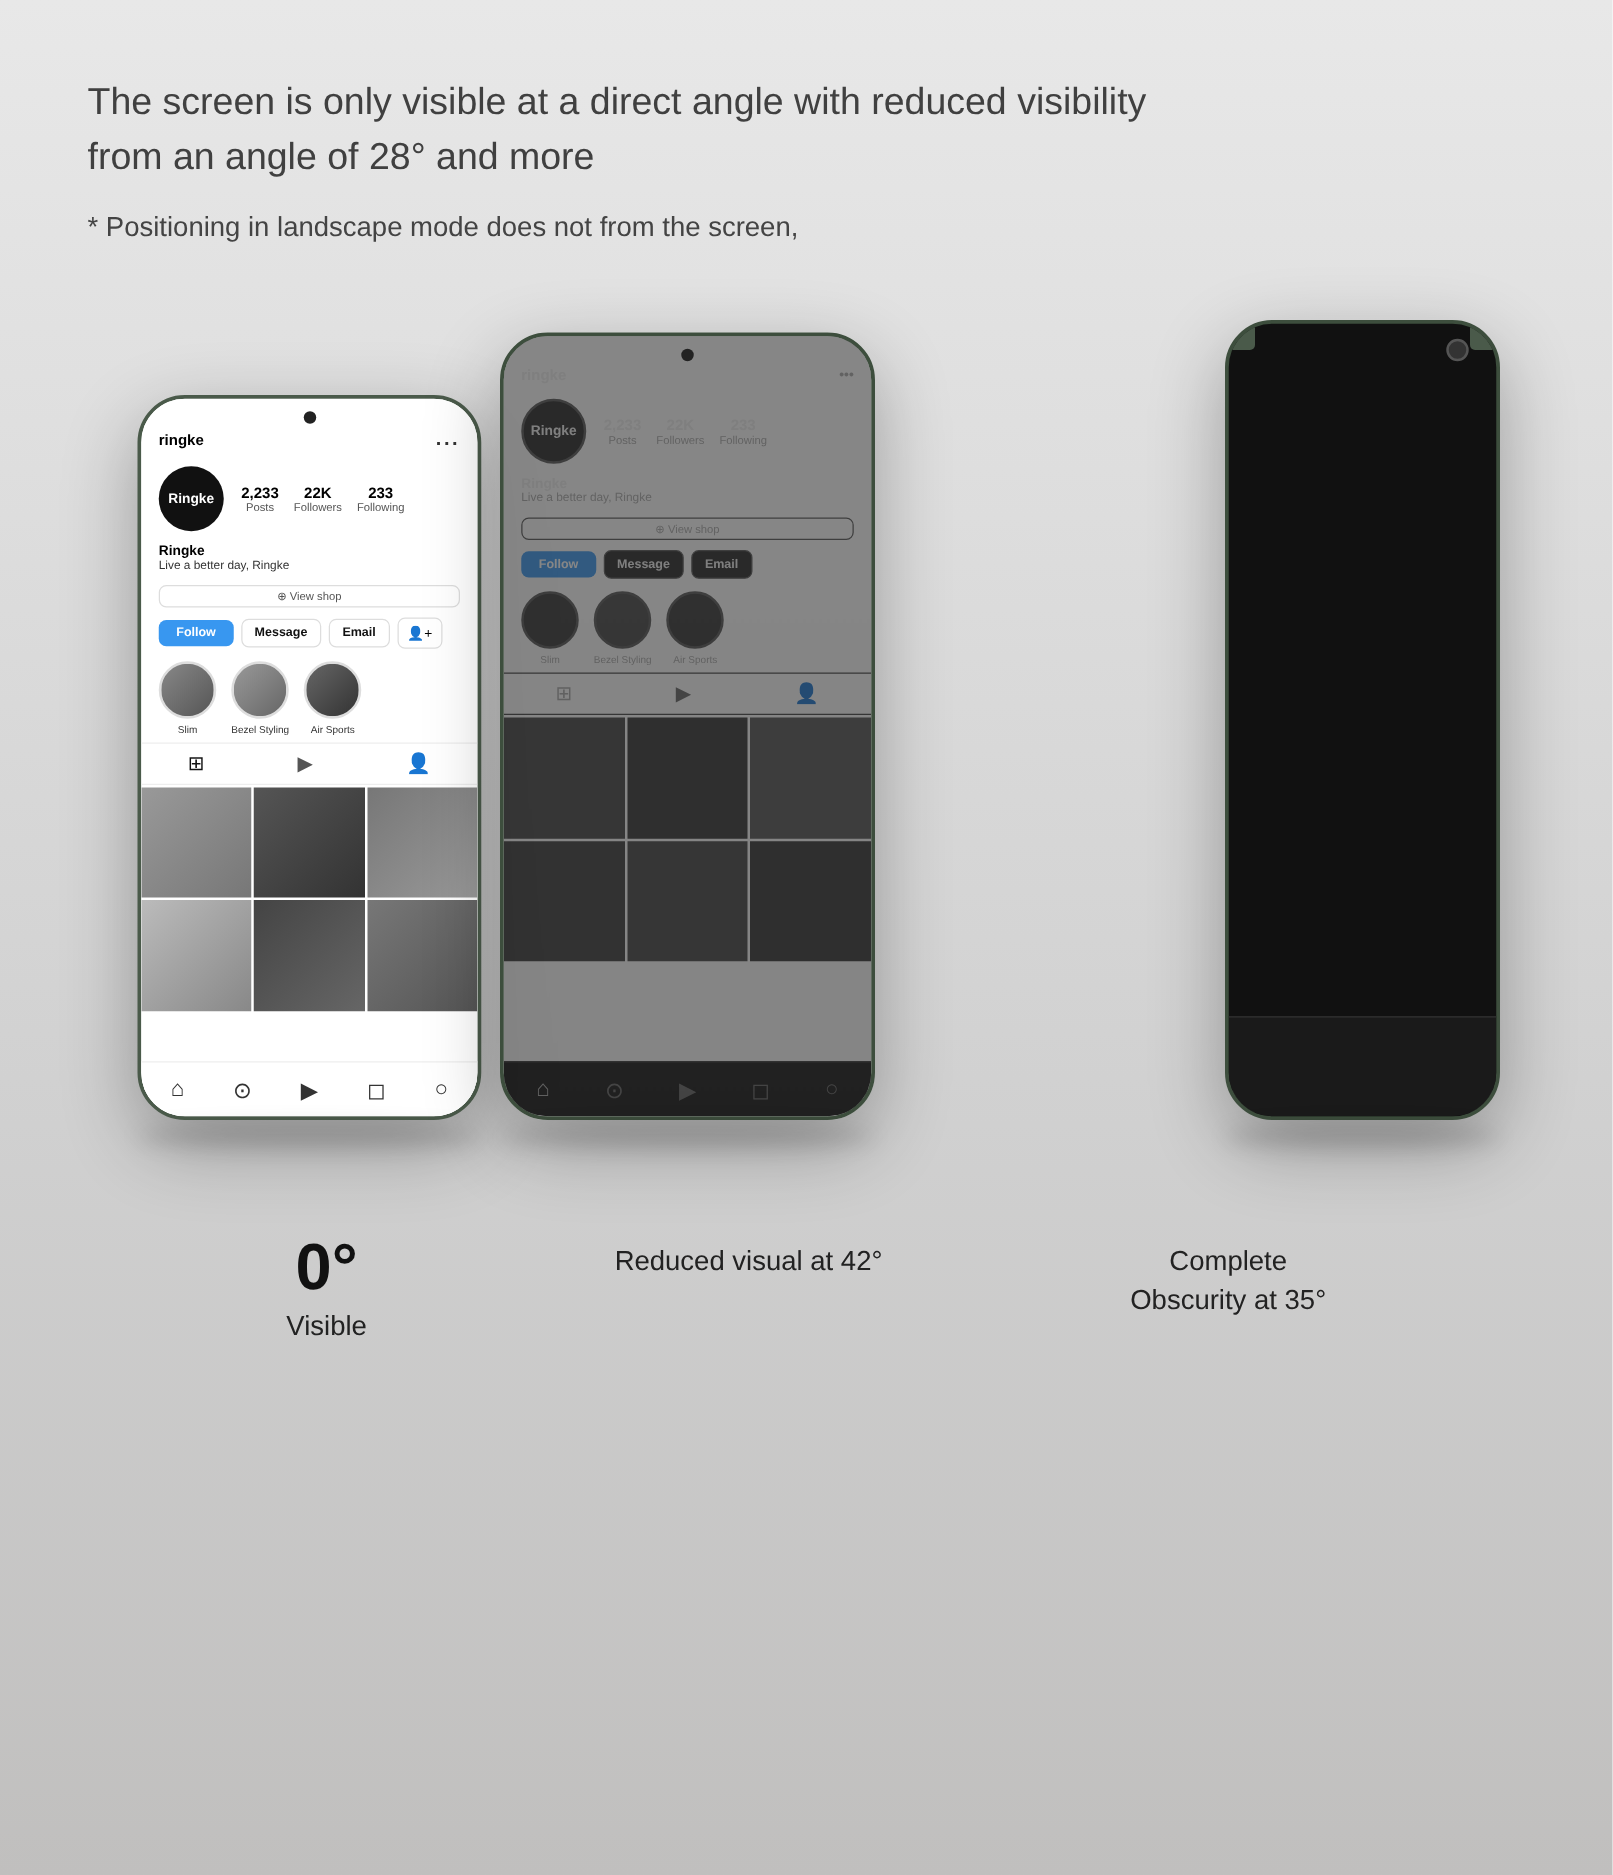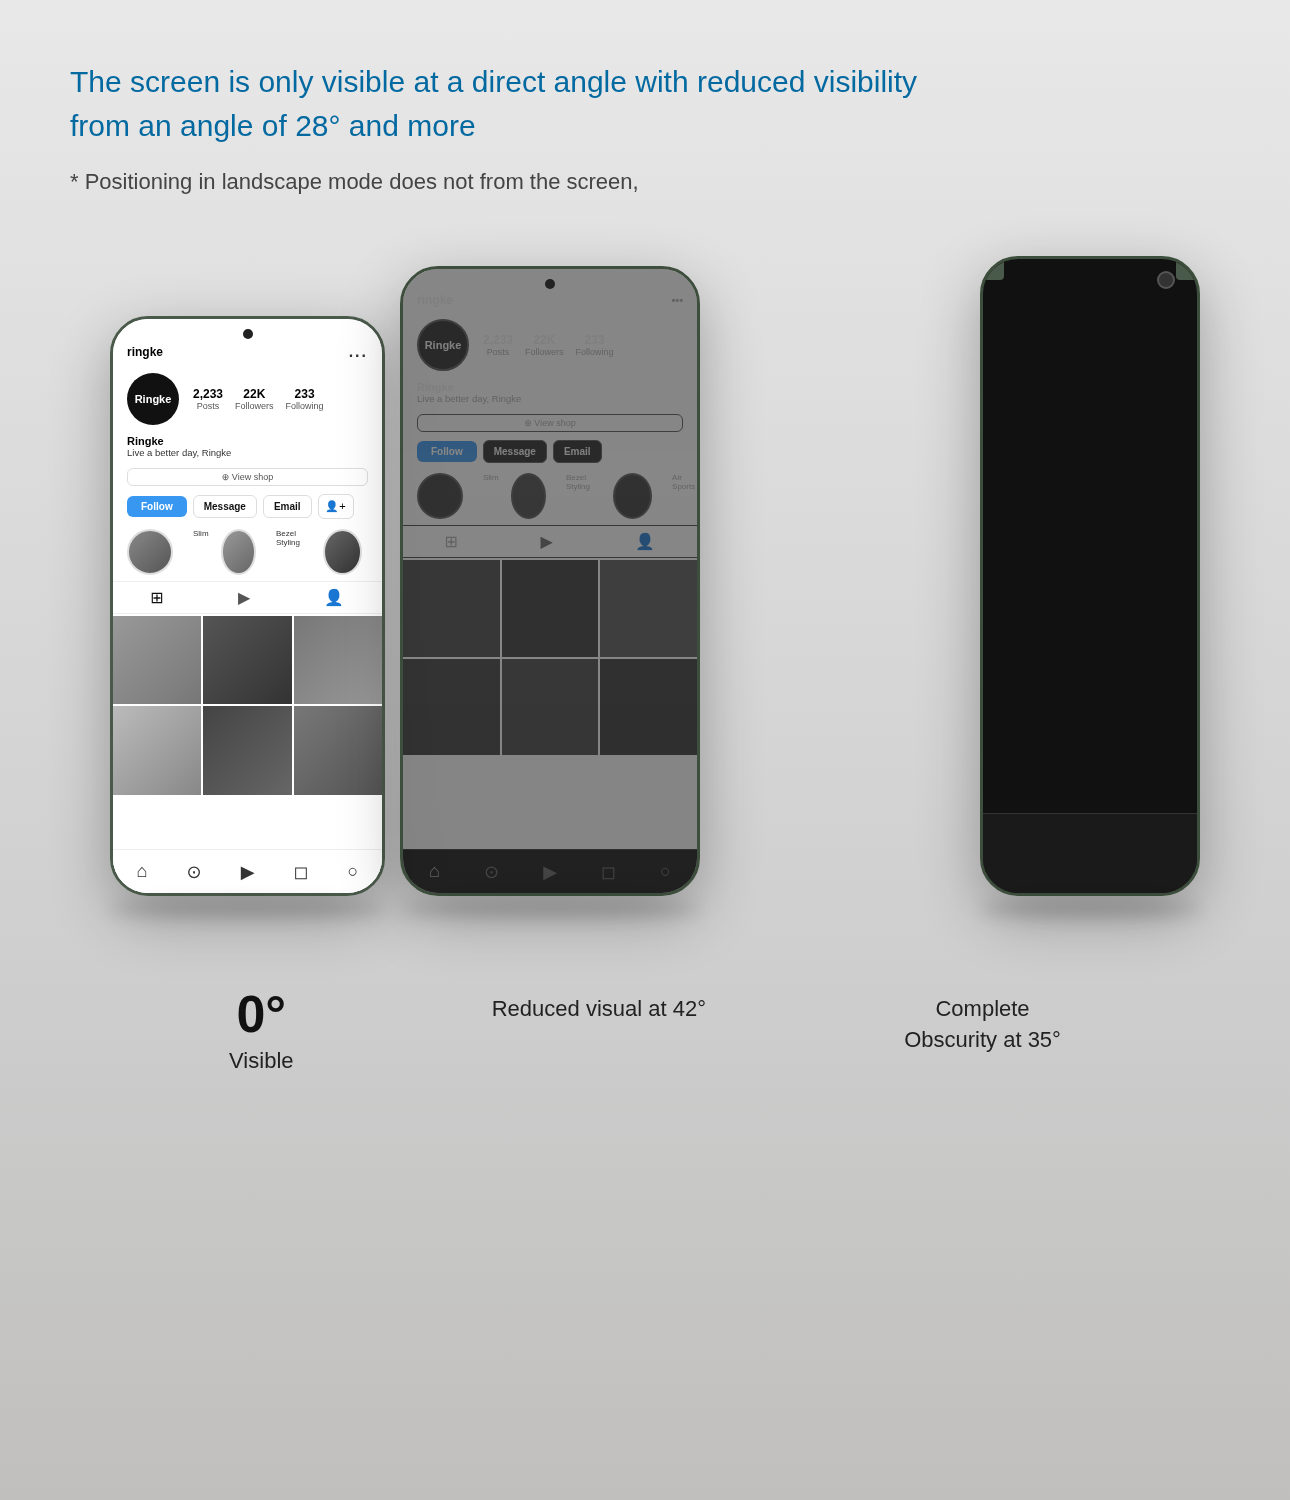--- a/index.html
+++ b/index.html
@@ -23,21 +23,21 @@
       font-size: 76px;
       font-weight: 900;
       line-height: 1.05;
       color: #111;
       margin-bottom: 28px;
     }
 
     .subtitle {
       font-size: 30px;
       font-weight: 400;
-      color: #0369a1;
+      color: #404040;
       line-height: 1.45;
       max-width: 860px;
       margin-bottom: 18px;
     }
 
     .note {
       font-size: 22px;
       color: #444;
       line-height: 1.5;
       margin-bottom: 40px;
@@ -274,23 +274,23 @@
     }
 
     .ig-highlights {
       display: flex;
       gap: 12px;
       padding: 6px 14px;
     }
 
     .ig-highlight {
       display: flex;
-      flex-direction: row;
-      align-items: flex-start;
-      gap: 20px;
+      flex-direction: column;
+      align-items: center;
+      gap: 4px;
     }
 
     .ig-highlight-circle {
       width: 46px;
       height: 46px;
       border-radius: 50%;
       background: #f0f0f0;
       border: 2px solid #ddd;
       overflow: hidden;
       display: flex;

